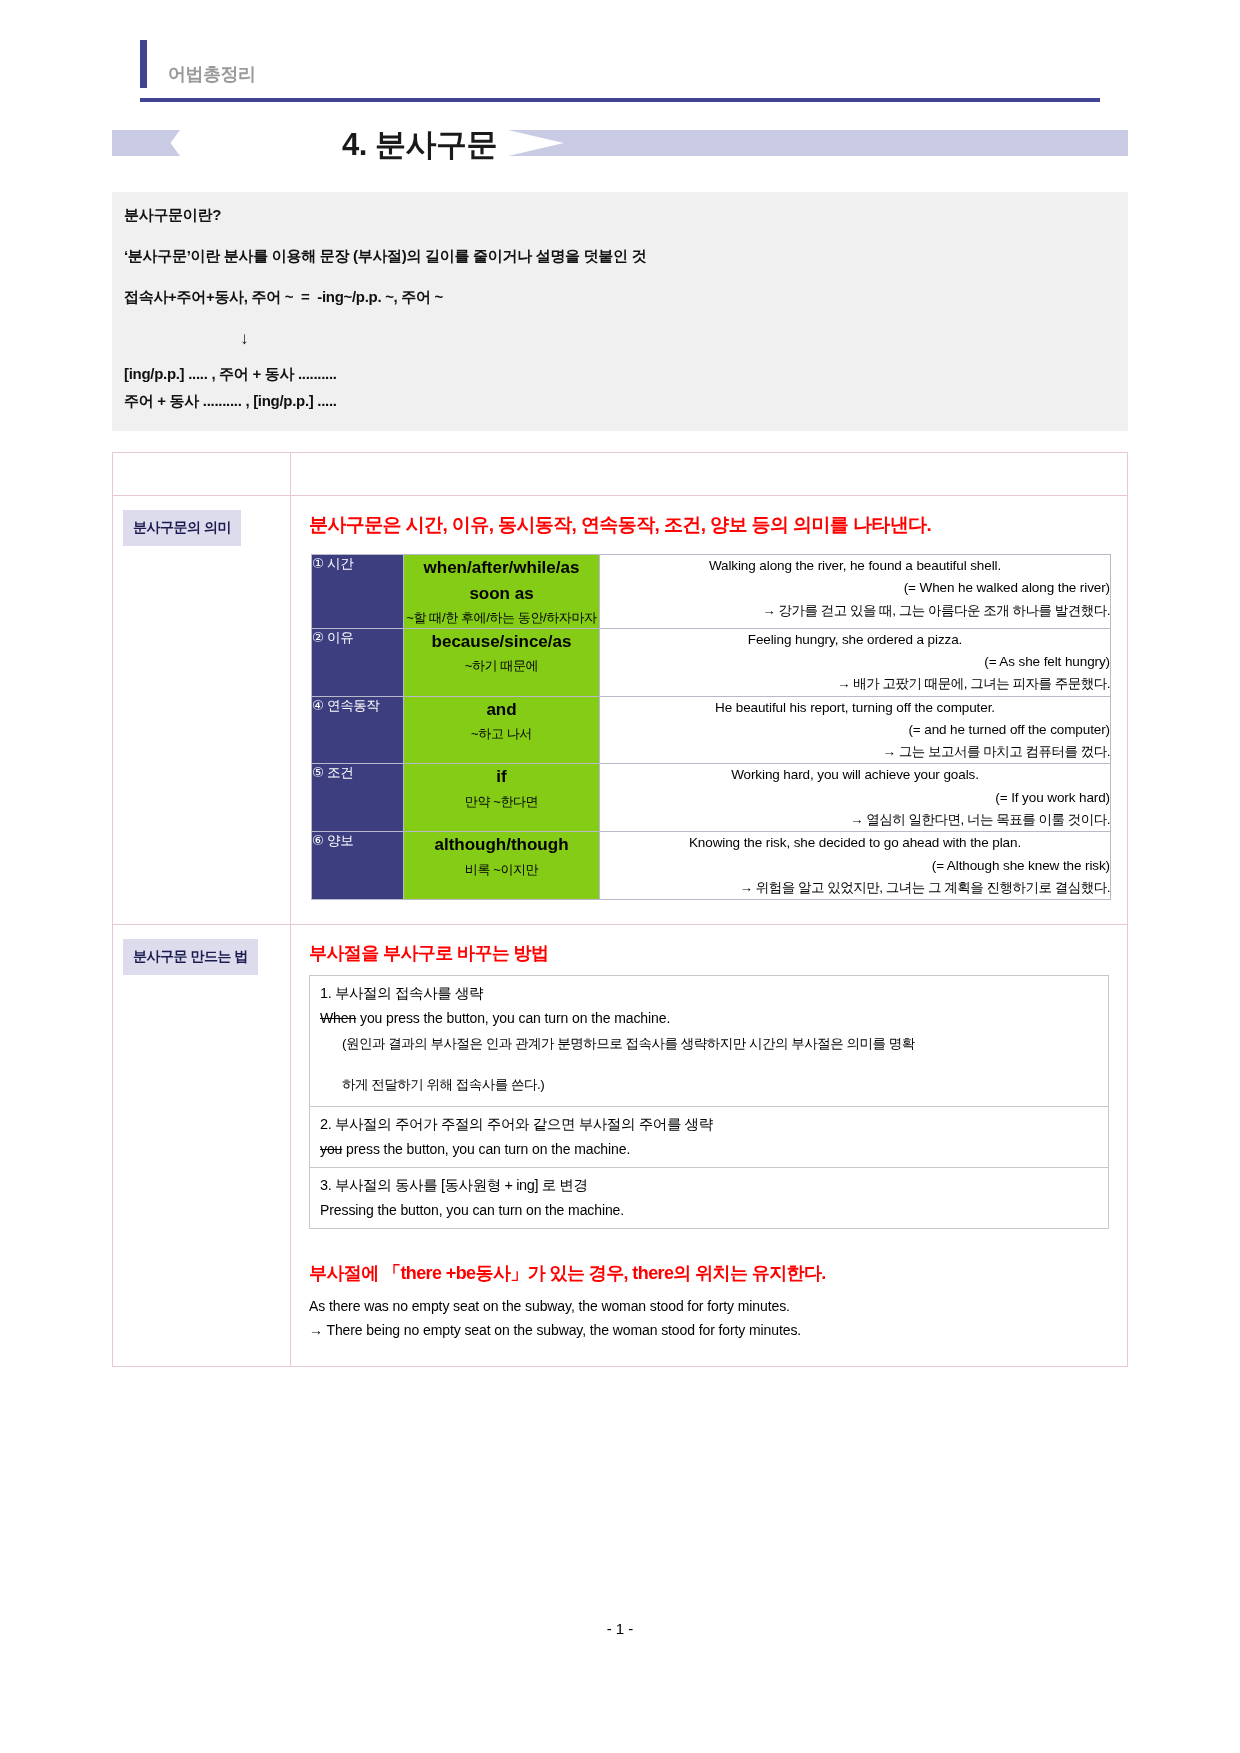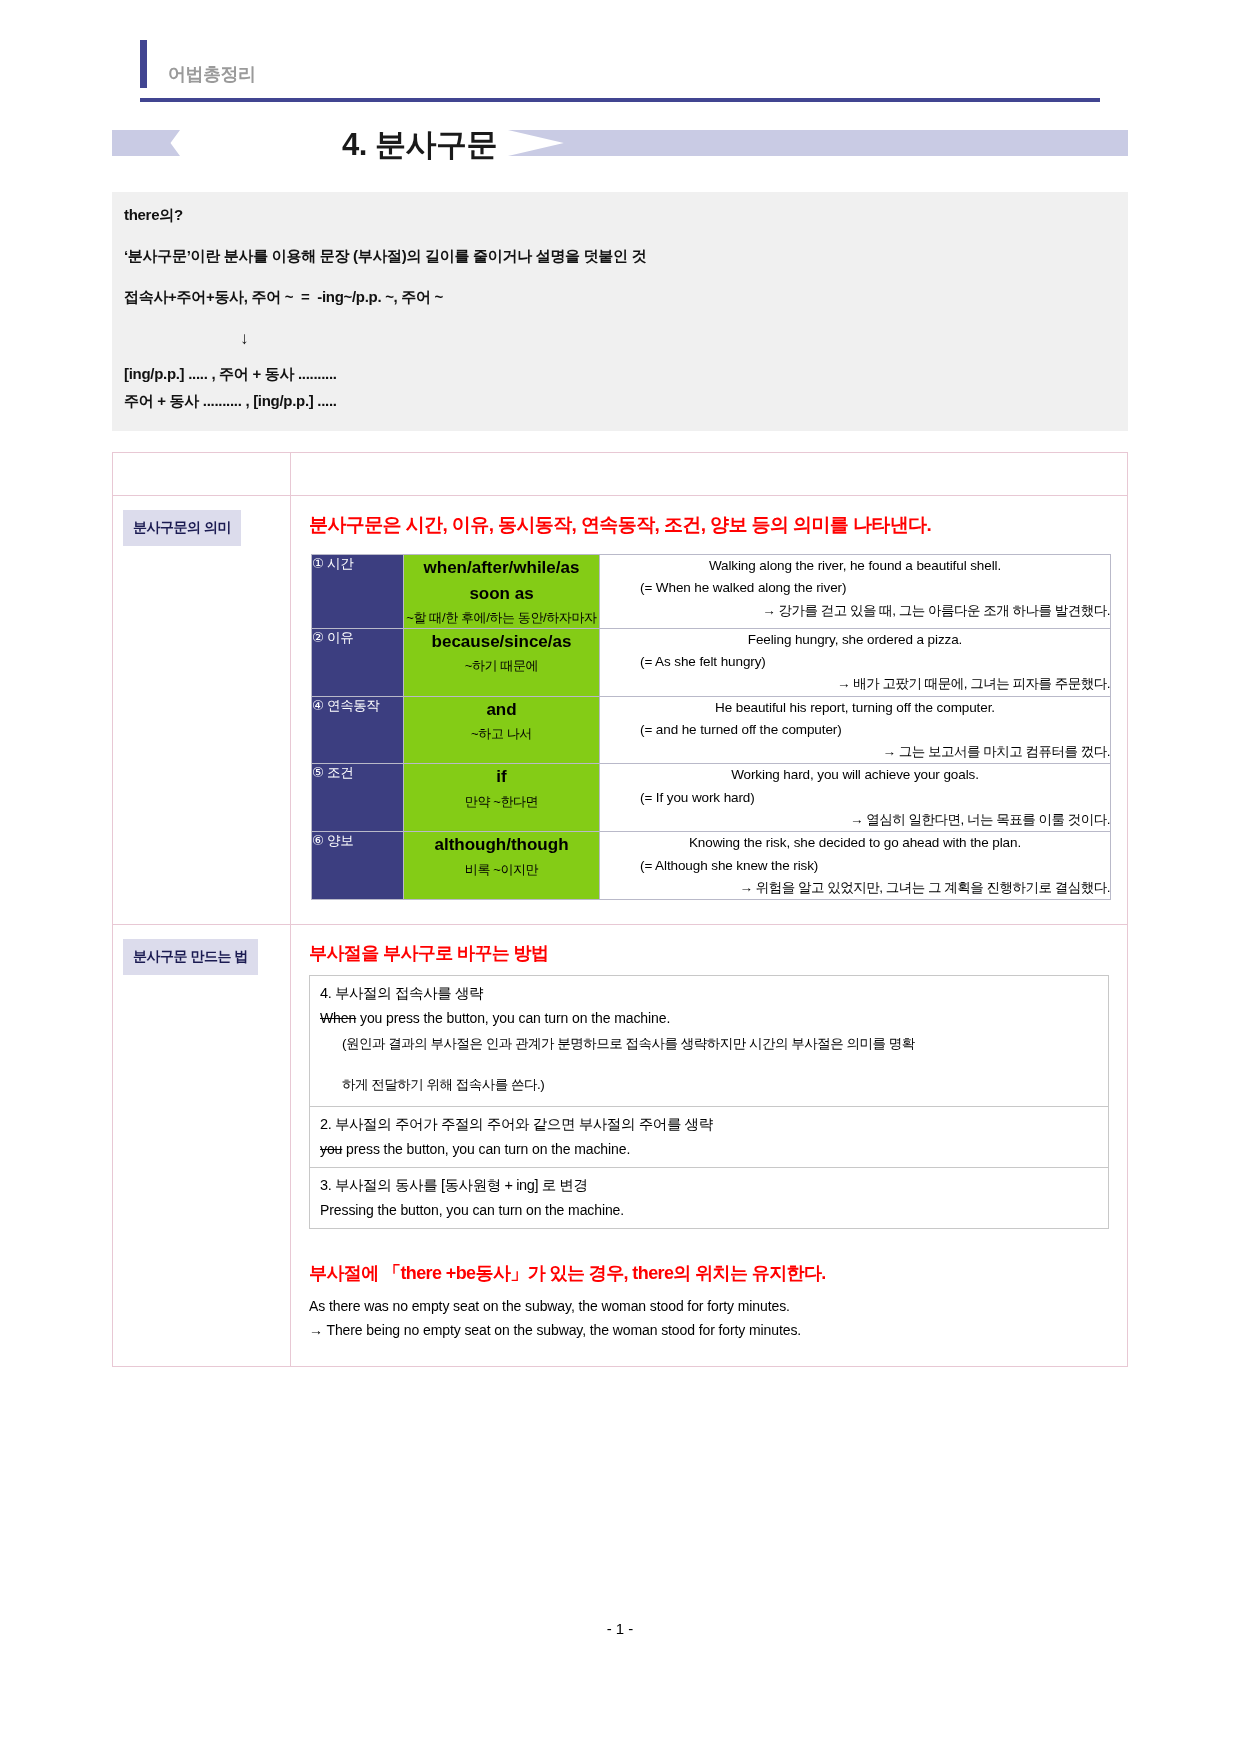--- a/index.html
+++ b/index.html
@@ -217,21 +217,21 @@
   .mt-ex .ex-en,
   .mt-ex .ex-eq,
   .mt-ex .ex-kr {
     font-size: 13.5px;
     line-height: 1.65;
     color: #000000;
     white-space: nowrap;
     letter-spacing: -0.1px;
   }
   .mt-ex .ex-en { text-align: center; }
-  .mt-ex .ex-eq { text-align: left; margin-left: 40px; }
+  .mt-ex .ex-eq { text-align: right; margin-left: 40px; }
   .mt-ex .ex-kr { text-align: right; letter-spacing: -0.5px; }
 
   
   .steps {
     border: 1px solid #c8c8c8;
     margin-top: 6px;
   }
   .step {
     border-bottom: 1px solid #c8c8c8;
     padding: 8px 10px 10px 10px;
@@ -291,21 +291,21 @@
     <div class="header-rule"></div>
   </div>
 
   <div class="chapter">
     <div class="chap-ribbon-left"></div>
     <div class="chap-ribbon-right"></div>
     <div class="chap-text">4. 분사구문</div>
   </div>
 
   <div class="intro">
-    <p class="intro-line">there의?</p>
+    <p class="intro-line">분사구문이란?</p>
     <p class="intro-line">‘분사구문’이란 분사를 이용해 문장 (부사절)의 길이를 줄이거나 설명을 덧붙인 것</p>
     <p class="intro-line">접속사+주어+동사, 주어 ~  =  -ing~/p.p. ~, 주어 ~</p>
     <p class="intro-line arrow">↓</p>
     <p class="intro-line tight">[ing/p.p.] ..... , 주어 + 동사 ..........</p>
     <p class="intro-line">주어 + 동사 .......... , [ing/p.p.] .....</p>
   </div>
 
   <table class="outer-table">
     <colgroup>
         <col class="col-label">
@@ -401,21 +401,21 @@
       <tr>
         <td>
           <span class="sec-label">분사구문 만드는 법</span>
         </td>
         <td>
           <div class="sec-body">
             <div class="red-head sub">부사절을 부사구로 바꾸는 방법</div>
 
             <div class="steps">
               <div class="step">
-                <div class="step-title">4. 부사절의 접속사를 생략</div>
+                <div class="step-title">1. 부사절의 접속사를 생략</div>
                 <div class="step-sent"><span class="strike">When</span><span> you press the button, you can turn on the machine.</span></div>
                 <div class="step-note"><span>(원인과 결과의 부사절은 인과 관계가 분명하므로 접속사를 생략하지만 시간의 부사절은 의미를 명확</span><span class="l2">하게 전달하기 위해 접속사를 쓴다.)</span></div>
               </div>
               <div class="step">
                 <div class="step-title">2. 부사절의 주어가 주절의 주어와 같으면 부사절의 주어를 생략</div>
                 <div class="step-sent"><span class="strike">you</span><span> press the button, you can turn on the machine.</span></div>
               </div>
               <div class="step">
                 <div class="step-title">3. 부사절의 동사를 [동사원형 + ing] 로 변경</div>
                 <div class="step-sent"><span>Pressing the button, you can turn on the machine.</span></div>

